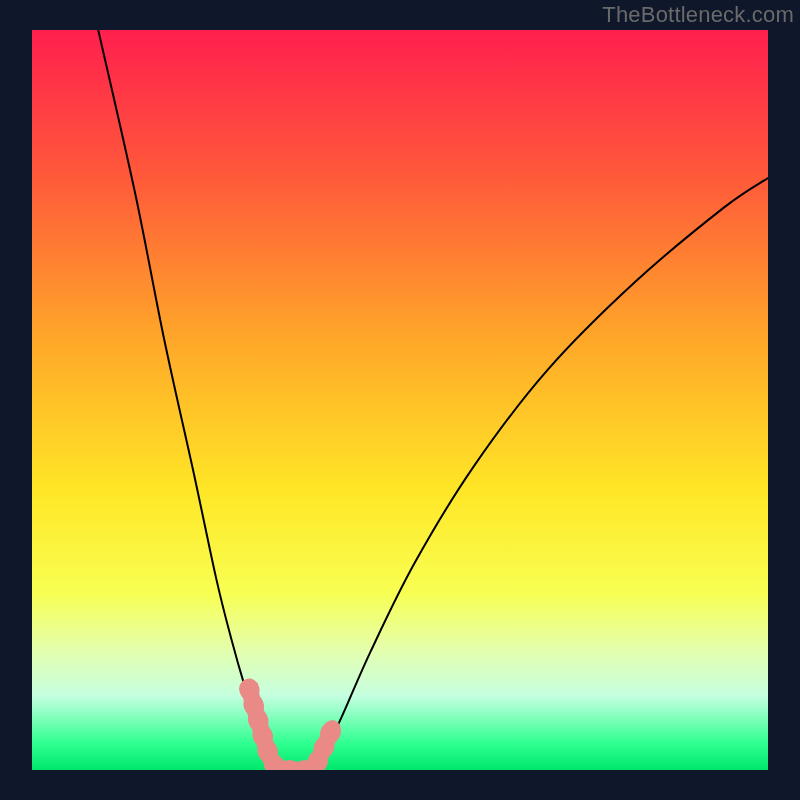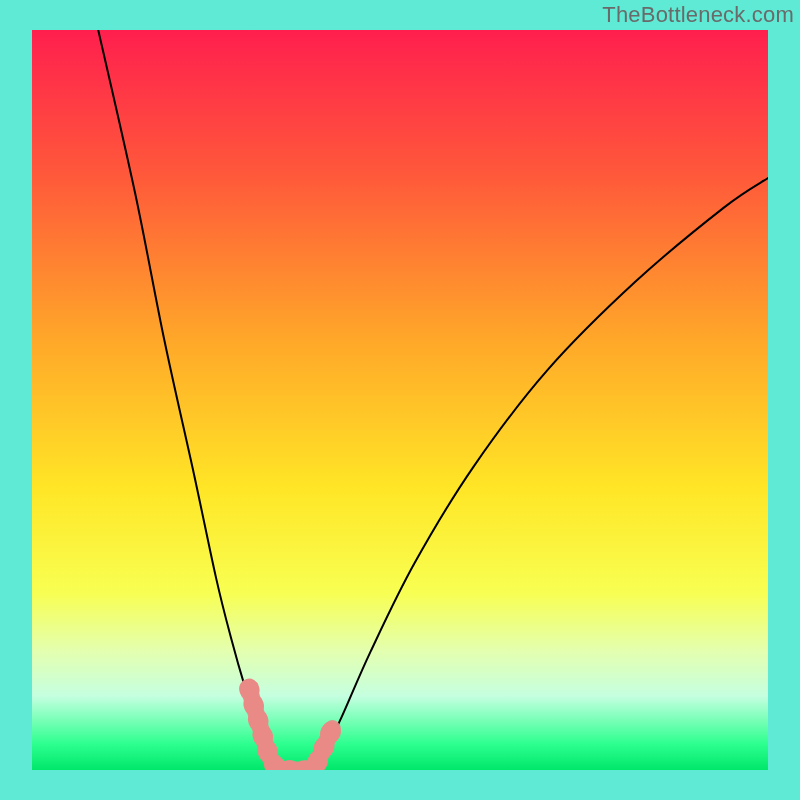--- a/index.html
+++ b/index.html
@@ -8,21 +8,21 @@
     width: 800px;
     height: 800px;
     background: #000;
     overflow: hidden;
     font-family: Arial, Helvetica, sans-serif;
   }
   .frame {
     position: absolute;
     left: 0; top: 0;
     width: 800px; height: 800px;
-    background: #5eead4;
+    background: #0f172a;
   }
   .watermark {
     position: absolute;
     top: 2px;
     right: 6px;
     color: #6a6a6a;
     font-size: 22px;
     font-weight: 500;
     letter-spacing: 0.2px;
     z-index: 50;

